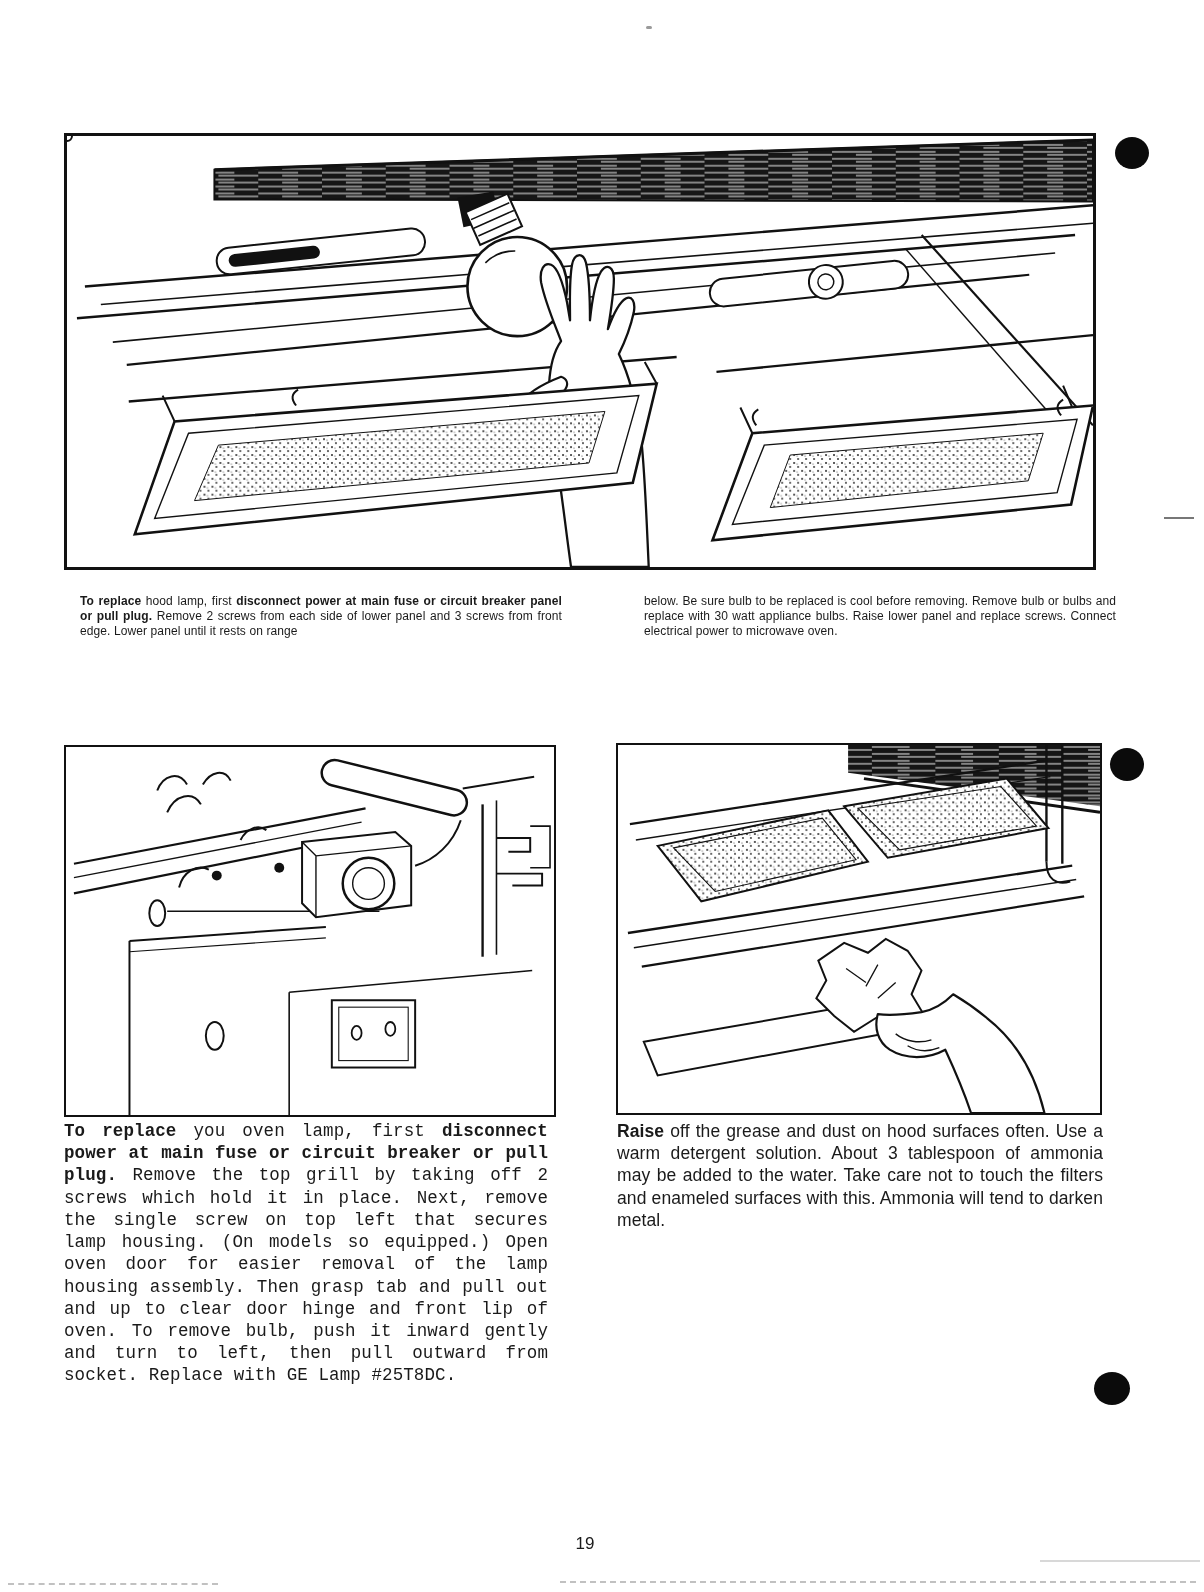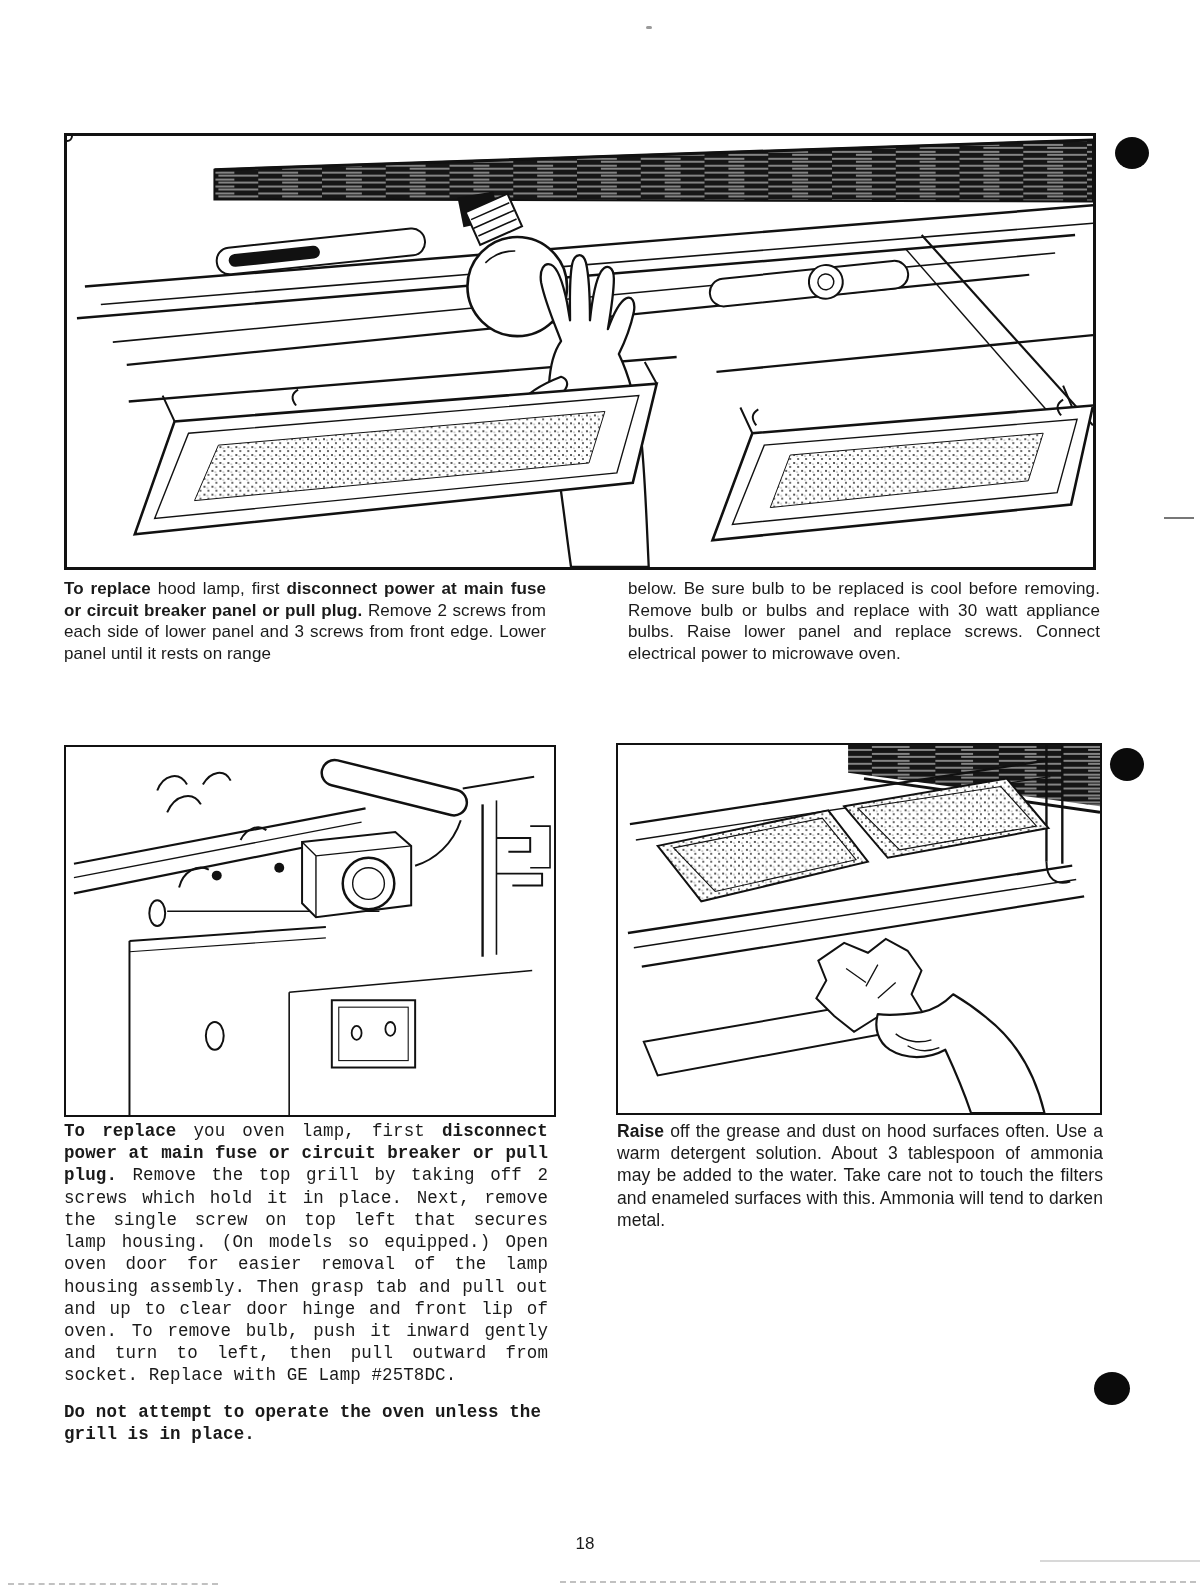--- a/index.html
+++ b/index.html
@@ -7,22 +7,22 @@
     width:1204px;height:1592px;position:relative;overflow:hidden;
     font-family:"Liberation Sans","DejaVu Sans",sans-serif;
     color:#1a1a1a;
   }
   .fig{
     position:absolute;background:#fff;border:3px solid #111;box-sizing:border-box;
   }
   .fig svg{display:block;width:100%;height:100%;}
   .fig.thin{border-width:2.5px;}
   p.body{
-    position:absolute;margin:0;
-    font-size:17px;line-height:1.27;text-align:justify;
+    position:absolute;margin:16px;
+    font-size:12px;line-height:1.27;text-align:justify;
     letter-spacing:.1px;
   }
   .col{position:absolute;}
   .col p{margin:0 0 14px 0;font-size:17.5px;line-height:1.27;text-align:justify;letter-spacing:.1px;}
   .b{font-weight:bold;}
   .warn{font-weight:bold;text-align:left !important;}
   .pagenum{
     position:absolute;left:0;top:1534px;width:1170px;text-align:center;
     font-size:17px;
   }
@@ -256,20 +256,19 @@
     <g>
       <path d="M262,272 C258,286 262,300 274,308 C290,318 312,318 330,308 C342,334 352,360 356,372 L430,372
                C420,330 400,298 372,276 C360,266 348,258 338,252 C330,260 318,268 306,270 C292,272 276,274 262,272 Z" fill="#fff" stroke="#111" stroke-width="2.2" stroke-linejoin="round"></path>
       <path d="M280,292 c10,8 24,10 36,6 M292,304 c10,6 22,6 32,2" stroke="#111" stroke-width="1.4" fill="none"></path>
     </g>
   </svg>
 </figure>
 
 <div class="col" style="left:64px;top:1120px;width:484px;font-family:Liberation Mono, monospace;">
   <p><span class="b">To replace</span><span> you oven lamp, first </span><span class="b">disconnect power at main fuse or circuit breaker or pull plug.</span><span> Remove the top grill by taking off 2 screws which hold it in place. Next, remove the single screw on top left that secures lamp housing. (On models so equipped.) Open oven door for easier removal of the lamp housing assembly. Then grasp tab and pull out and up to clear door hinge and front lip of oven. To remove bulb, push it inward gently and turn to left, then pull outward from socket. Replace with GE Lamp #25T8DC.</span></p>
-  <p class="warn"><span class="b">Do not attempt to operate the oven unless the grill is in place.</span></p>
 </div>
 
 <div class="col" style="left:617px;top:1120px;width:486px;">
   <p><span class="b">Raise</span><span> off the grease and dust on hood surfaces often. Use a warm detergent solution. About 3 tablespoon of ammonia may be added to the water. Take care not to touch the filters and enameled surfaces with this. Ammonia will tend to darken metal.</span></p>
 </div>
 
-<div class="pagenum">18</div>
+<div class="pagenum">19</div>
 
 </body></html>

